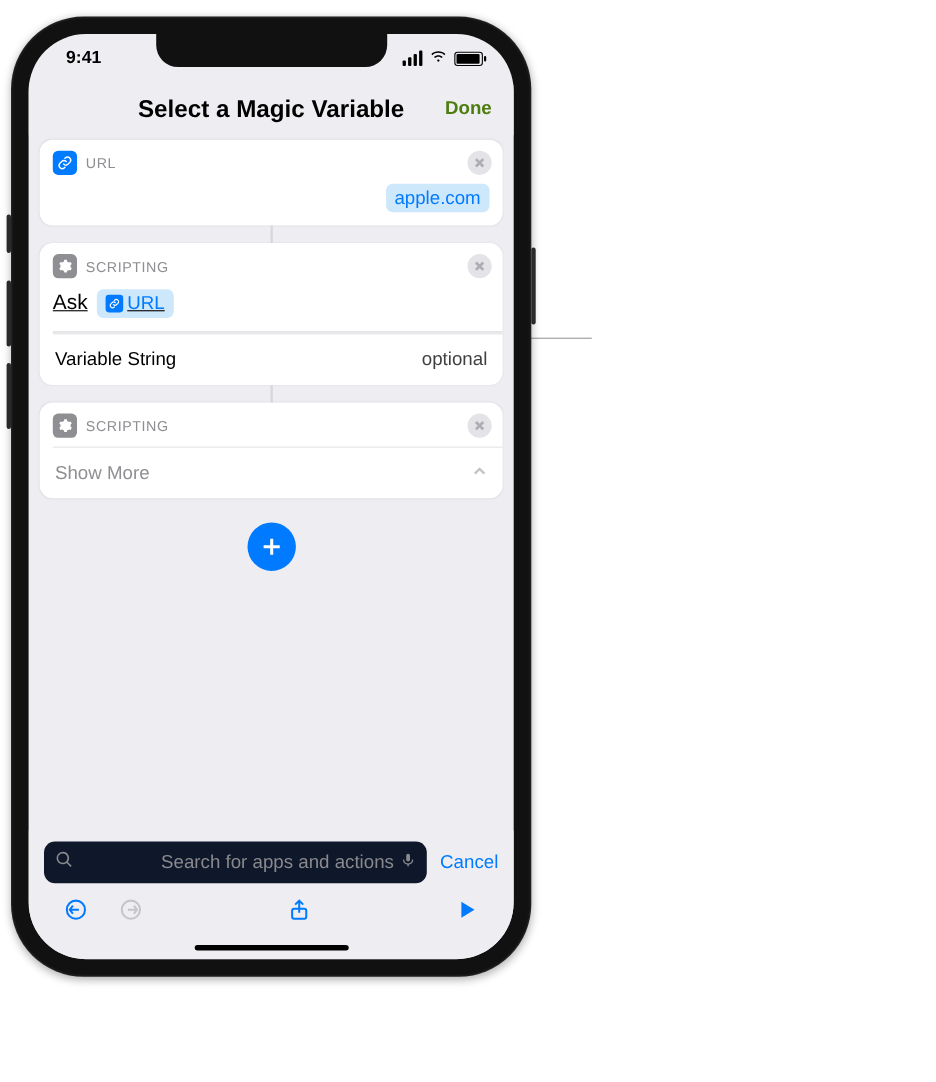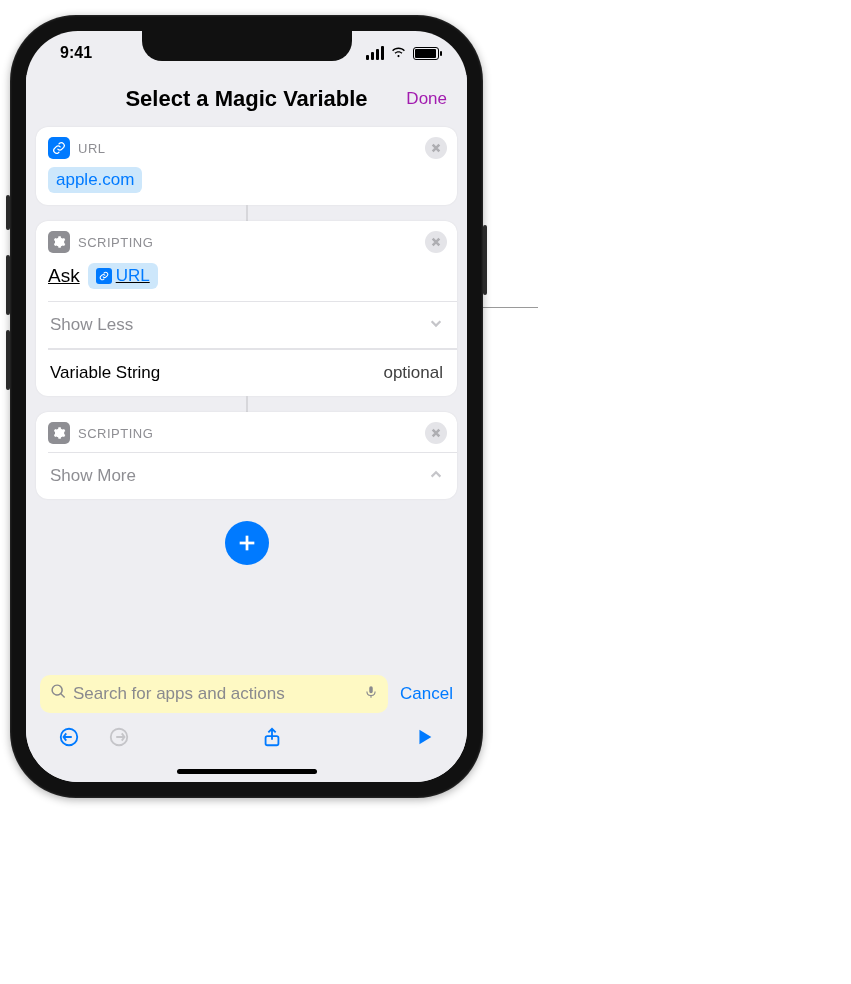--- a/index.html
+++ b/index.html
@@ -17,26 +17,27 @@
     width: 360px;
     height: 1px;
     background: #9a9a9a;
     z-index: 1;
   }
   .phone {
     position: absolute;
     left: 10px;
     top: 15px;
     width: 473px;
-    height: 783px;
+    height: 873px;
     border-radius: 66px;
     background: #111;
     padding: 16px;
     box-shadow: inset 0 0 3px rgba(255,255,255,.2), 0 2px 8px rgba(0,0,0,.3);
     z-index: 2;
+    text-align: right;
   }
   .phone::before, .phone::after {
     content:"";
     position:absolute;
     background:#2a2a2a;
     border-radius:3px;
   }
   .phone::before { right:-4px; top:210px; width:4px; height:70px; }
   .side-btn { position:absolute; background:#2a2a2a; border-radius:3px; }
   .side-btn.v1 { left:-4px; top:180px; width:4px; height:35px; }
@@ -76,21 +77,21 @@
   .nav-bar {
     height: 48px;
     display: flex;
     align-items: center;
     justify-content: center;
     position: relative;
     padding: 0 18px;
     background: #eeeef2;
   }
   .nav-title { font-size: 22px; font-weight: 600; color:#000; }
-  .nav-done { position:absolute; right:20px; font-size:17px; color:#a21caf; font-weight:400; }
+  .nav-done { position:absolute; right:20px; font-size:17px; color:#4d7c0f; font-weight:700; }
   .content {
     flex: 1;
     overflow: hidden;
     padding: 4px 10px 0 10px;
   }
   .card {
     background: #fff;
     border-radius: 12px;
     margin-bottom: 0;
     box-shadow: 0 0 2px rgba(0,0,0,.08);
@@ -200,21 +201,21 @@
     background:#eeeef2;
     padding: 10px 14px 0 14px;
   }
   .search-row {
     display:flex;
     align-items:center;
     gap:12px;
   }
   .search-box {
     flex:1;
-    background:#fef9c3;
+    background:#0f172a;
     border-radius:10px;
     height:38px;
     display:flex;
     align-items:center;
     padding: 0 10px;
     gap:6px;
     color:#8a8a8e;
     font-size:17px;
   }
   .search-box .sicon svg { width:17px; height:17px; fill:#8a8a8e; }
@@ -329,28 +330,20 @@
           <span class="token">
             <span class="mini-icon">
               <svg viewBox="0 0 24 24">
                   <path d="M10 14a5 5 0 0 0 7 0l3-3a5 5 0 0 0-7-7l-1 1M14 10a5 5 0 0 0-7 0l-3 3a5 5 0 0 0 7 7l1-1" stroke="#fff" stroke-width="2.5" fill="none" stroke-linecap="round"></path>
                 </svg>
             </span>
             <span>URL</span>
           </span>
         </div>
         <div class="divider"></div>
-        <div class="row muted">
-          <span>Show Less</span>
-          <span class="chevron">
-            <svg viewBox="0 0 16 16">
-                <polyline points="3,6 8,11 13,6"></polyline>
-              </svg>
-          </span>
-        </div>
         <div class="divider"></div>
         <div class="divider"></div>
         <div class="row">
           <span>Variable String</span>
           <span class="value-placeholder">optional</span>
         </div>
       </div>
 
       <div class="connector"></div>
 

